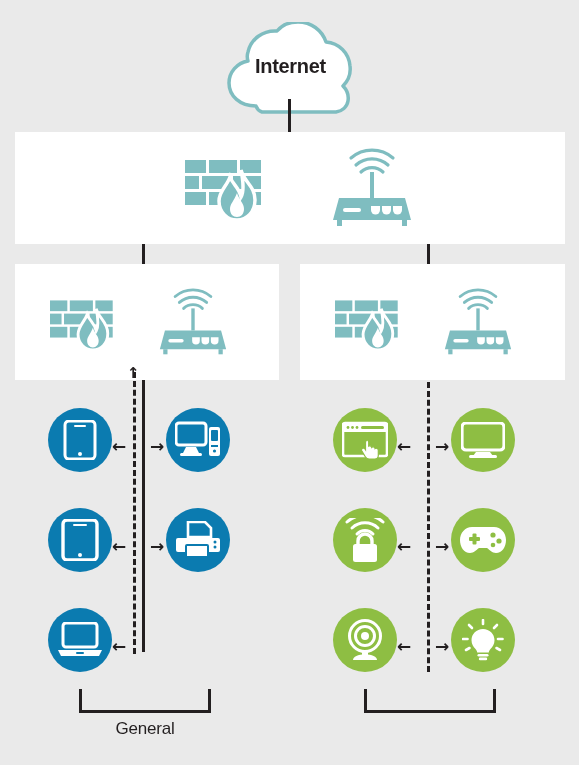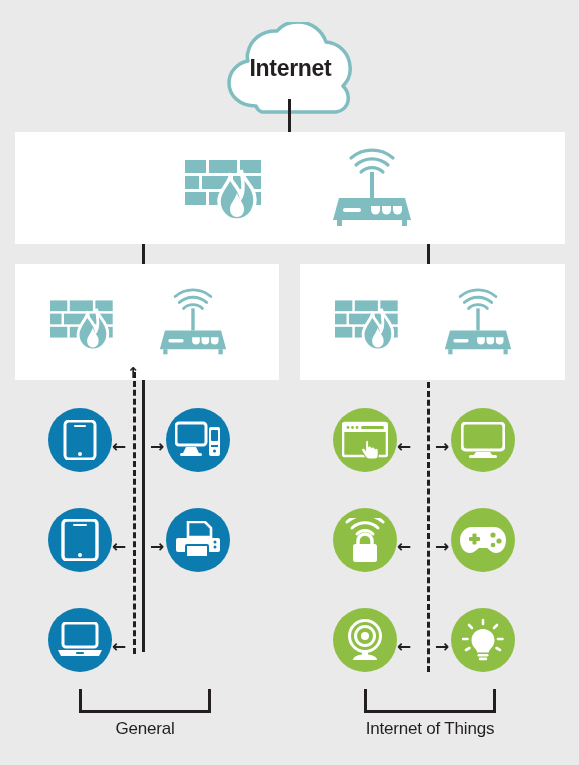--- a/index.html
+++ b/index.html
@@ -53,21 +53,21 @@
     top: 22px;
     width: 145px;
     height: 95px;
   }
   #cloud-label {
     position: absolute;
     left: 0;
     top: 33px;
     width: 145px;
     text-align: center;
-    font-size: 23px;
+    font-size: 20px;
     font-weight: bold;
     color: #231f20;
     letter-spacing: -0.3px;
   }
 
   
   .node-circle {
     position: absolute;
     width: 64px;
     height: 64px;
@@ -392,15 +392,14 @@
       </g>
     </svg>
   </div>
   <div class="arrow" style="left:397px; top:638px;">←</div>
   <div class="arrow" style="left:435px; top:638px;">→</div>
 
   <div class="bracket" style="left:79px; top:689px; width:132px; height:24px;"></div>
   <div class="group-label" style="left:65px; top:719px; width:160px;">General</div>
 
   <div class="bracket" style="left:364px; top:689px; width:132px; height:24px;"></div>
-  <div class="group-label" style="left:335px; top:719px; width:190px;">Internet of Things</div>
 
 </div>
 
 </body></html>

